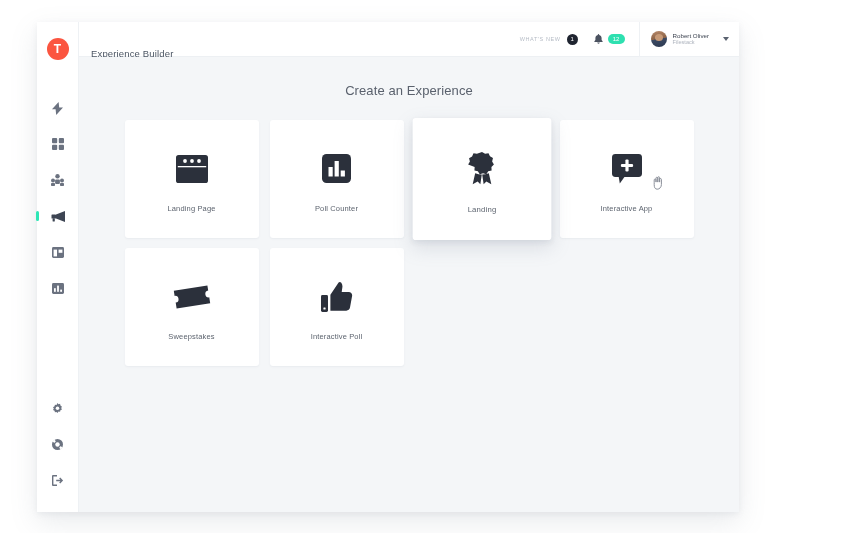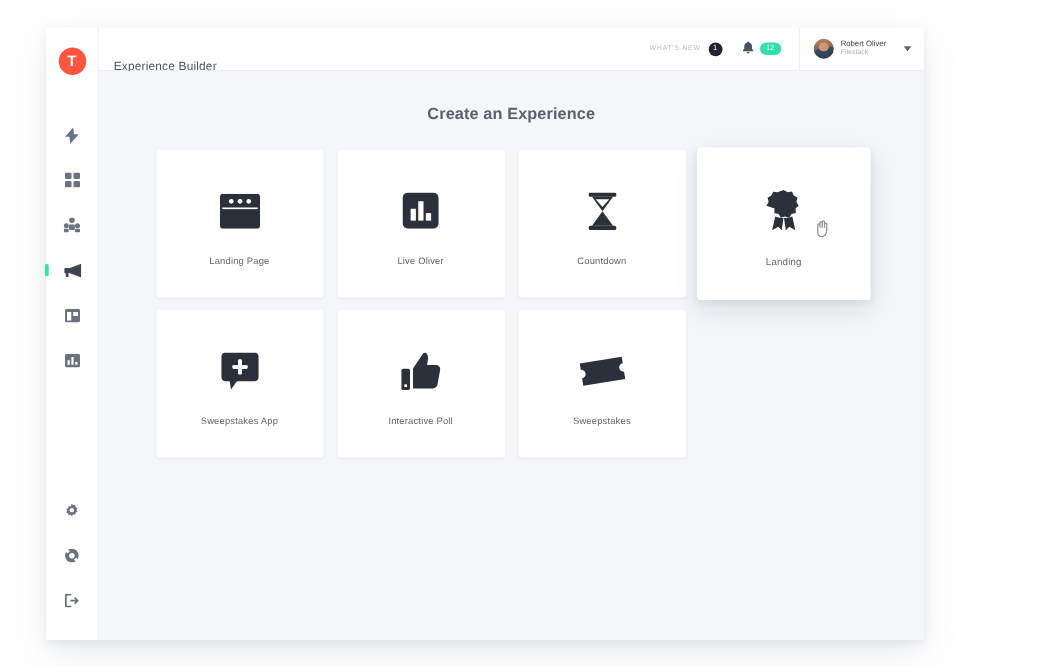--- a/index.html
+++ b/index.html
@@ -184,21 +184,21 @@
   .content {
     flex: 1 1 auto;
     background: #f4f6f8;
     padding-top: 26px;
     overflow: hidden;
   }
   .page-title {
     text-align: center;
     font-size: 13px;
     color: #5a616d;
-    font-weight: 700;
+    font-weight: 400;
     margin-bottom: 22px;
     letter-spacing: .1px;
   }
 
   .grid {
     width: 570px;
     margin: 12px auto;
     display: grid;
     grid-template-columns: repeat(4, 134px);
     column-gap: 11px;
@@ -414,34 +414,23 @@
 
           <div class="card">
             <div class="card-icon">
               <svg width="29" height="29" viewBox="0 0 29 29">
                 <rect class="glyph" x="0" y="0" width="29" height="29" rx="4.5"></rect>
                 <rect x="6.5" y="13" width="4.2" height="9.5" fill="#ffffff"></rect>
                 <rect x="12.6" y="7" width="4.2" height="15.5" fill="#ffffff"></rect>
                 <rect x="18.7" y="16.5" width="4.2" height="6" fill="#ffffff"></rect>
               </svg>
             </div>
-            <div class="card-label">Live Oliver</div>
-          </div>
-
-          <div class="card">
-            <div class="card-icon">
-              <svg width="24" height="30" viewBox="0 0 24 30">
-                <rect class="glyph" x="1" y="0" width="22" height="3.4" rx="1.2"></rect>
-                <rect class="glyph" x="1" y="26.6" width="22" height="3.4" rx="1.2"></rect>
-                <path class="glyph" d="M3.6 3.4h16.8L12 15l8.4 11.6H3.6L12 15 3.6 3.4z"></path>
-                <path d="M6.6 5.4h10.8L12 11.6 6.6 5.4z" fill="#ffffff"></path>
-              </svg>
-            </div>
-            <div class="card-label">Countdown</div>
-          </div>
+            <div class="card-label">Poll Counter</div>
+          </div>
+
 
           <div class="card elevated">
             <div class="card-icon">
               <svg width="28" height="32" viewBox="0 0 28 32">
                 <path class="glyph" d="M14 0l3 1.6 3.3-.5 1.4 3 2.9 1.7-.8 3.3 1.7 2.9-2.4 2.3.2 3.4-3.3.8-1.8 2.9-3.2-1-3.2 1-1.8-2.9-3.3-.8.2-3.4L.6 12.1l1.7-2.9-.8-3.3 2.9-1.7 1.4-3 3.3.5L14 0z"></path>
                 <path class="glyph" d="M7.4 20.4 5 31l4.8-2.6L12.4 31l1.4-9.4-3.1-.2-3.3-1z"></path>
                 <path class="glyph" d="M20.6 20.4 23 31l-4.8-2.6L15.6 31l-1.4-9.4 3.1-.2 3.3-1z"></path>
               </svg>
             </div>
             <div class="card-label">Landing</div>
@@ -450,43 +439,43 @@
 
           <div class="card">
             <div class="card-icon">
               <svg width="30" height="30" viewBox="0 0 30 30">
                 <rect class="glyph" x="0" y="0" width="30" height="23" rx="3.4"></rect>
                 <path class="glyph" d="M6.5 21.5h7L7.8 29.5l-1.3-8z"></path>
                 <rect x="13.4" y="5.4" width="3.2" height="12.2" rx="1.1" fill="#ffffff"></rect>
                 <rect x="8.9" y="9.9" width="12.2" height="3.2" rx="1.1" fill="#ffffff"></rect>
               </svg>
             </div>
-            <div class="card-label">Sweepstakes App</div>
+            <div class="card-label">Interactive App</div>
+          </div>
+
+          <div class="card">
+            <div class="card-icon">
+              <svg width="38" height="28" viewBox="0 0 38 28">
+                <g transform="rotate(-9 19 14)">
+                  <path class="glyph" d="M2 5h34v5.2a3.4 3.4 0 000 6.8V23H2v-6a3.4 3.4 0 000-6.8V5z"></path>
+                </g>
+              </svg>
+            </div>
+            <div class="card-label">Sweepstakes</div>
           </div>
 
           <div class="card">
             <div class="card-icon">
               <svg width="32" height="30" viewBox="0 0 32 30">
                 <rect class="glyph" x="0" y="13" width="7" height="17" rx="1.4"></rect>
                 <rect x="2.4" y="25.4" width="2.2" height="2.2" rx=".5" fill="#ffffff"></rect>
                 <path class="glyph" d="M9.4 12.8 17.6.6c.6-.9 2-.7 2.7.2.9 1.2 1.3 2.7 1.1 4.2l-.7 5h7.1c2.1 0 3.7 1.9 3.3 4l-2.1 11.6c-.3 1.8-1.9 3.1-3.7 3.1H9.4V12.8z"></path>
               </svg>
             </div>
             <div class="card-label">Interactive Poll</div>
-          </div>
-
-          <div class="card">
-            <div class="card-icon">
-              <svg width="38" height="28" viewBox="0 0 38 28">
-                <g transform="rotate(-9 19 14)">
-                  <path class="glyph" d="M2 5h34v5.2a3.4 3.4 0 000 6.8V23H2v-6a3.4 3.4 0 000-6.8V5z"></path>
-                </g>
-              </svg>
-            </div>
-            <div class="card-label">Sweepstakes</div>
           </div>
 
         </div>
       </div>
     </div>
   </div>
 
   <div class="cursor">
     <svg width="13" height="14" viewBox="0 0 13 14">
       <path d="M2.2 6.3V3.9c0-.5.4-.9.9-.9s.9.4.9.9v2.2V2.1c0-.5.4-.9.9-.9s.9.4.9.9v4V1.6c0-.5.4-.9.9-.9s.9.4.9.9v4.5V3.4c0-.5.4-.9.9-.9s.9.4.9.9v5.1c0 2.6-1.8 4.7-4.2 4.7S2.2 11.1 2.2 8.5V6.3z" fill="#ffffff" stroke="#8a8f99" stroke-width="1"></path>

